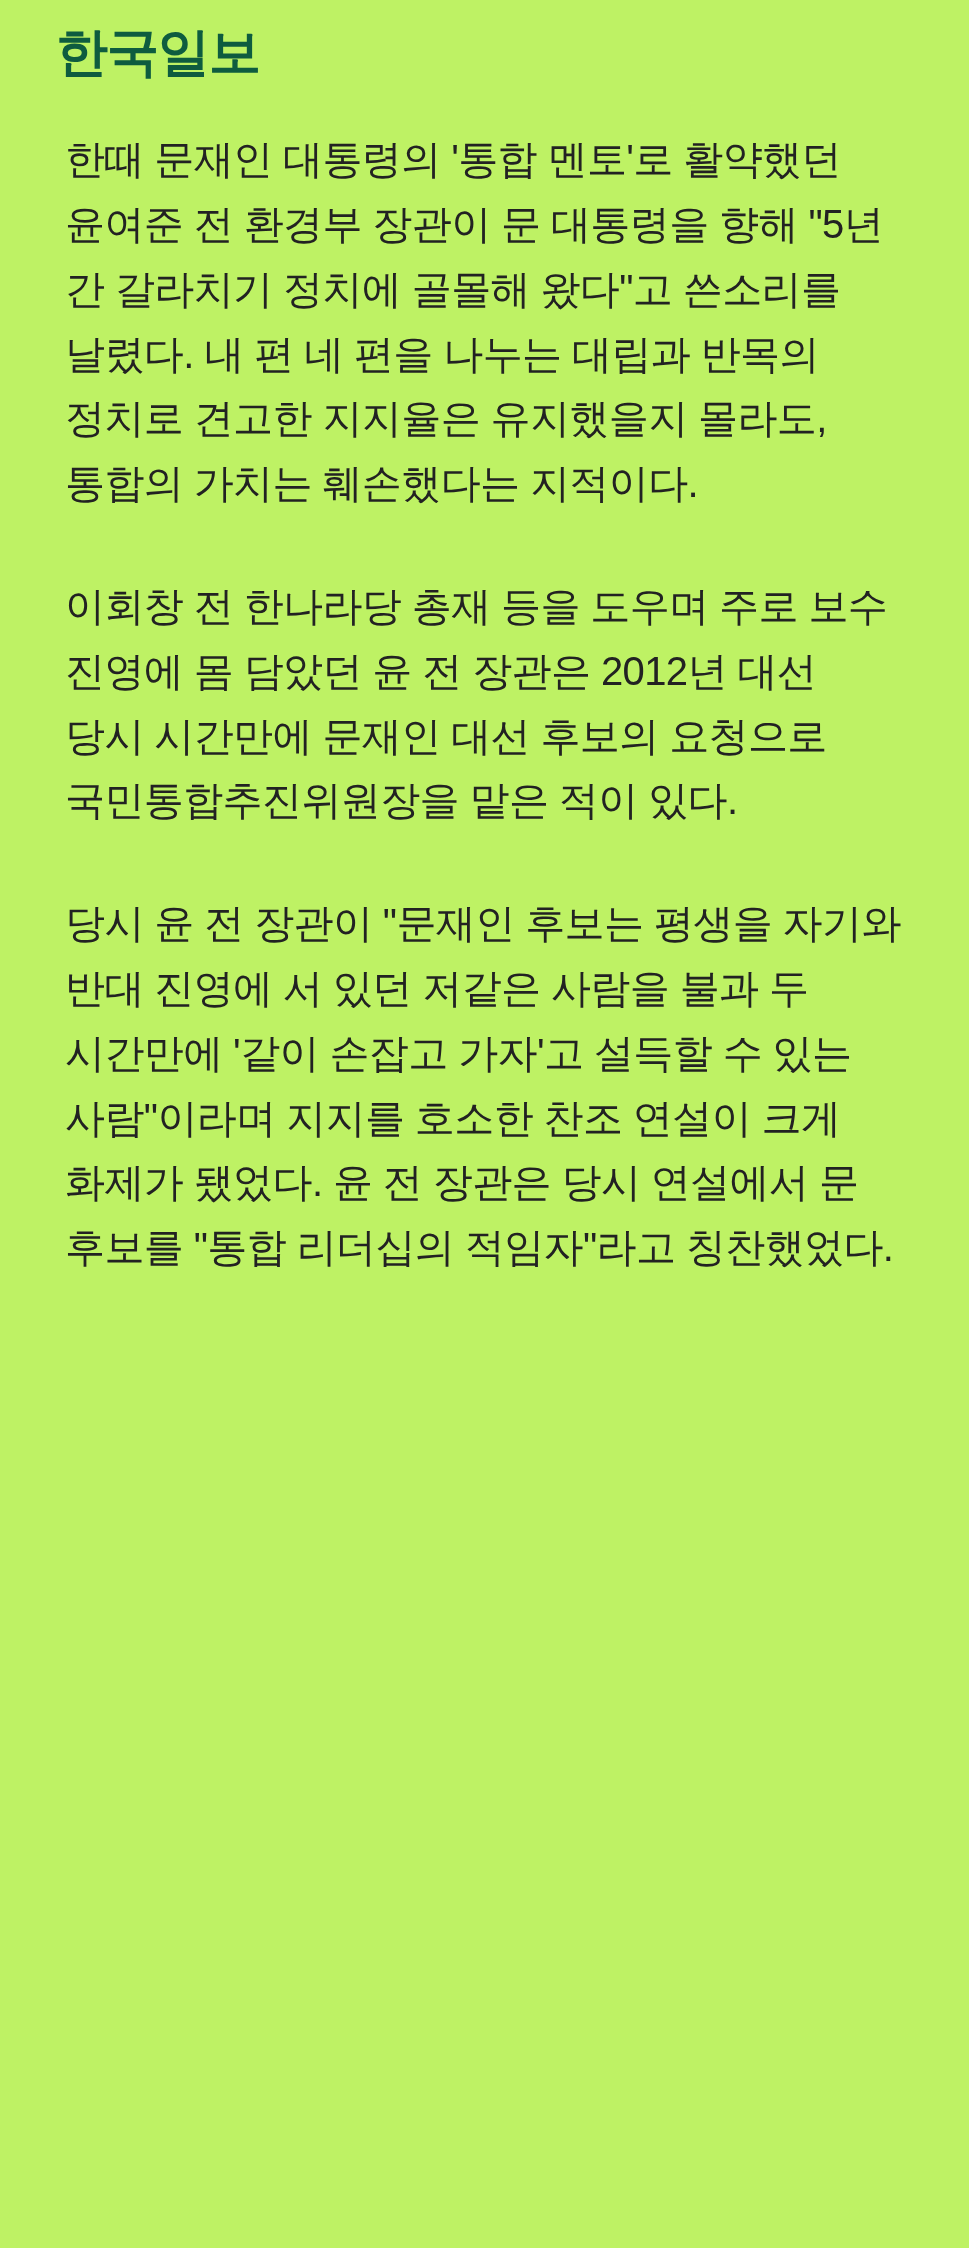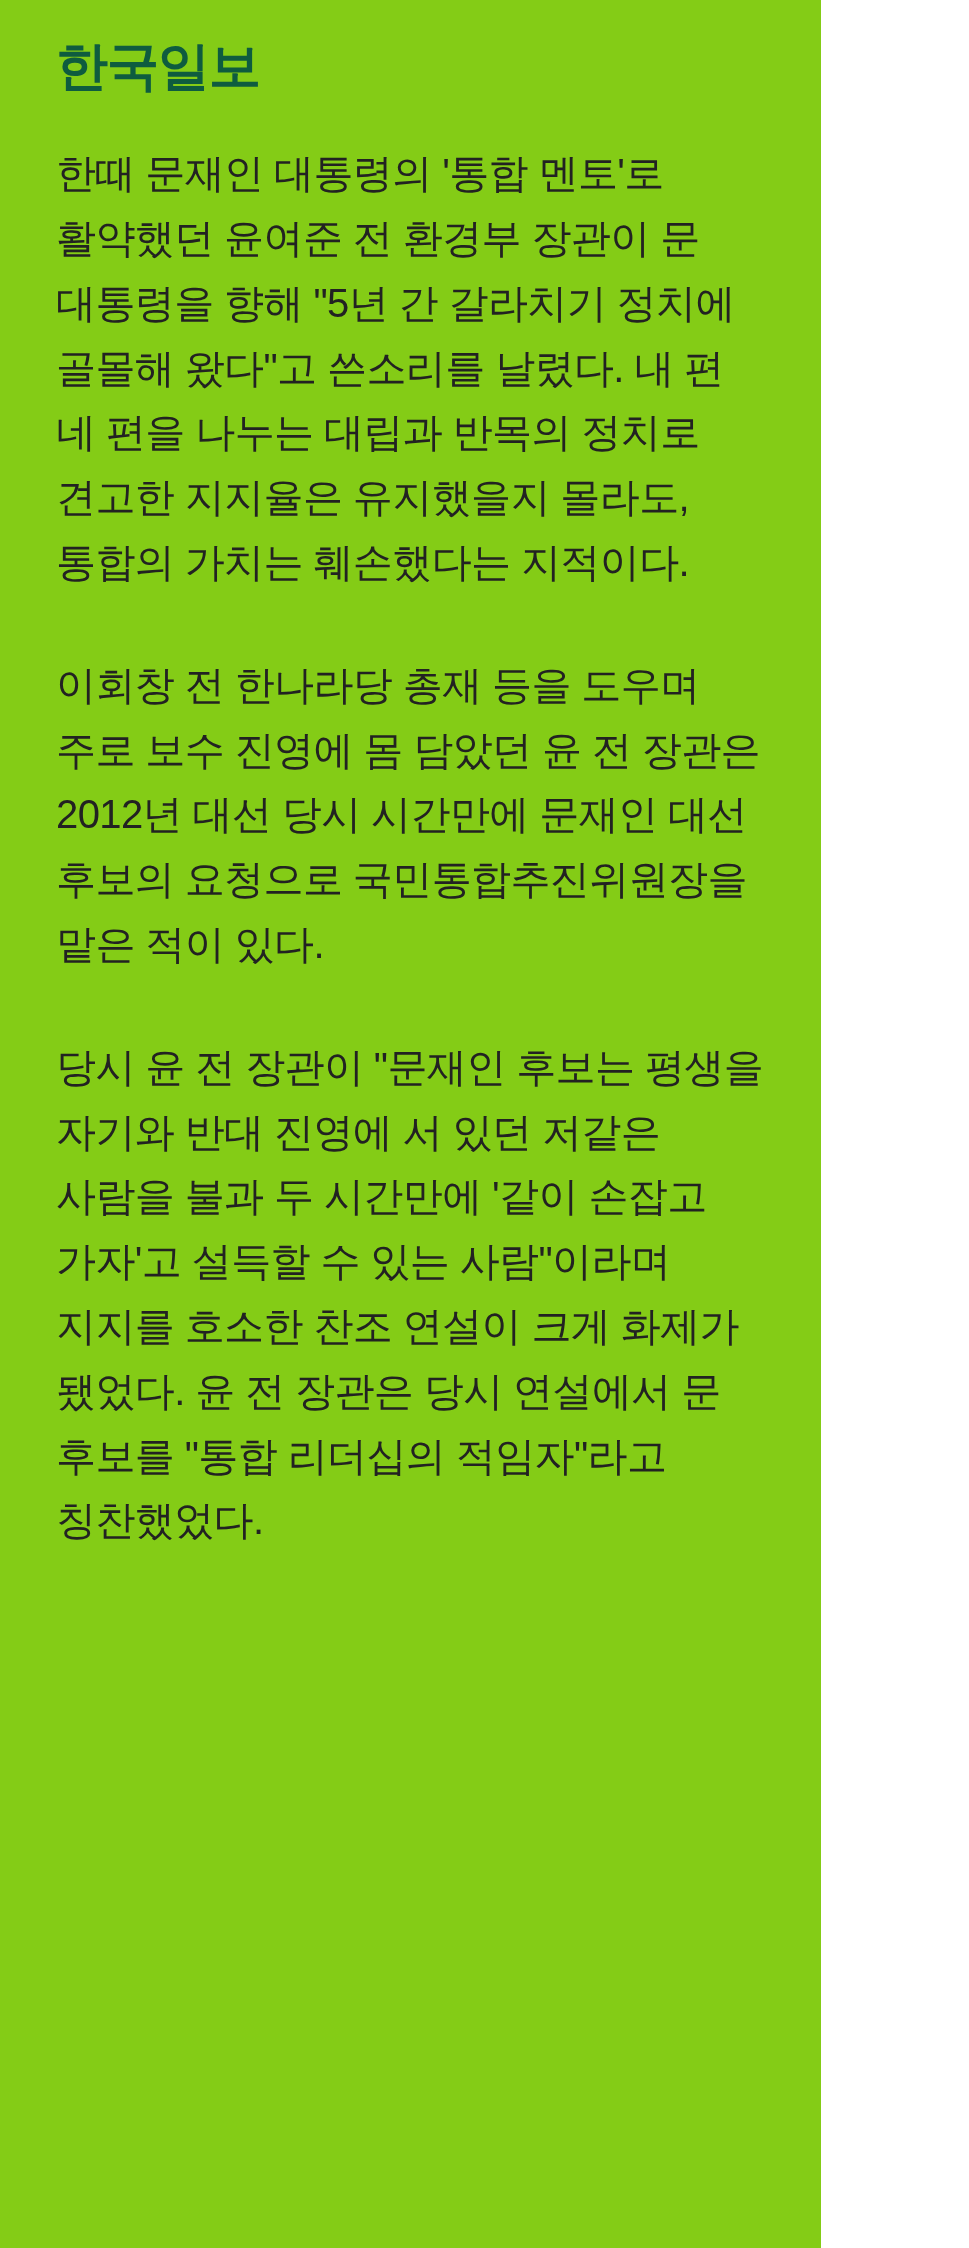--- a/index.html
+++ b/index.html
@@ -8,37 +8,37 @@
     background: #ffffff;
   }
   body {
     width: 969px;
     min-height: 2248px;
     font-family: "Liberation Sans", "DejaVu Sans", sans-serif;
     color: #1a1a1a;
     -webkit-font-smoothing: antialiased;
   }
   .page {
-    width: 821px;
+    width: 969px;
     min-height: 2248px;
     box-sizing: border-box;
-    padding: 38px 56px 40px 56px;
-    background: #84cc16;
+    padding: 24px 56px 40px 56px;
+    background: #bef264;
   }
   .masthead {
     margin: 0 0 46px 0;
     font-size: 52px;
     line-height: 1.1;
     font-weight: 700;
     color: #0e5c3f;
     letter-spacing: -1px;
     font-family: "Liberation Sans", "DejaVu Sans", sans-serif;
   }
   .article {
-    margin: 0;
+    margin: 9px;
   }
   .para {
     margin: 0 0 58px 0;
     font-size: 40px;
     line-height: 1.62;
     color: #222222;
     letter-spacing: -0.6px;
     word-break: keep-all;
     text-align: left;
   }

